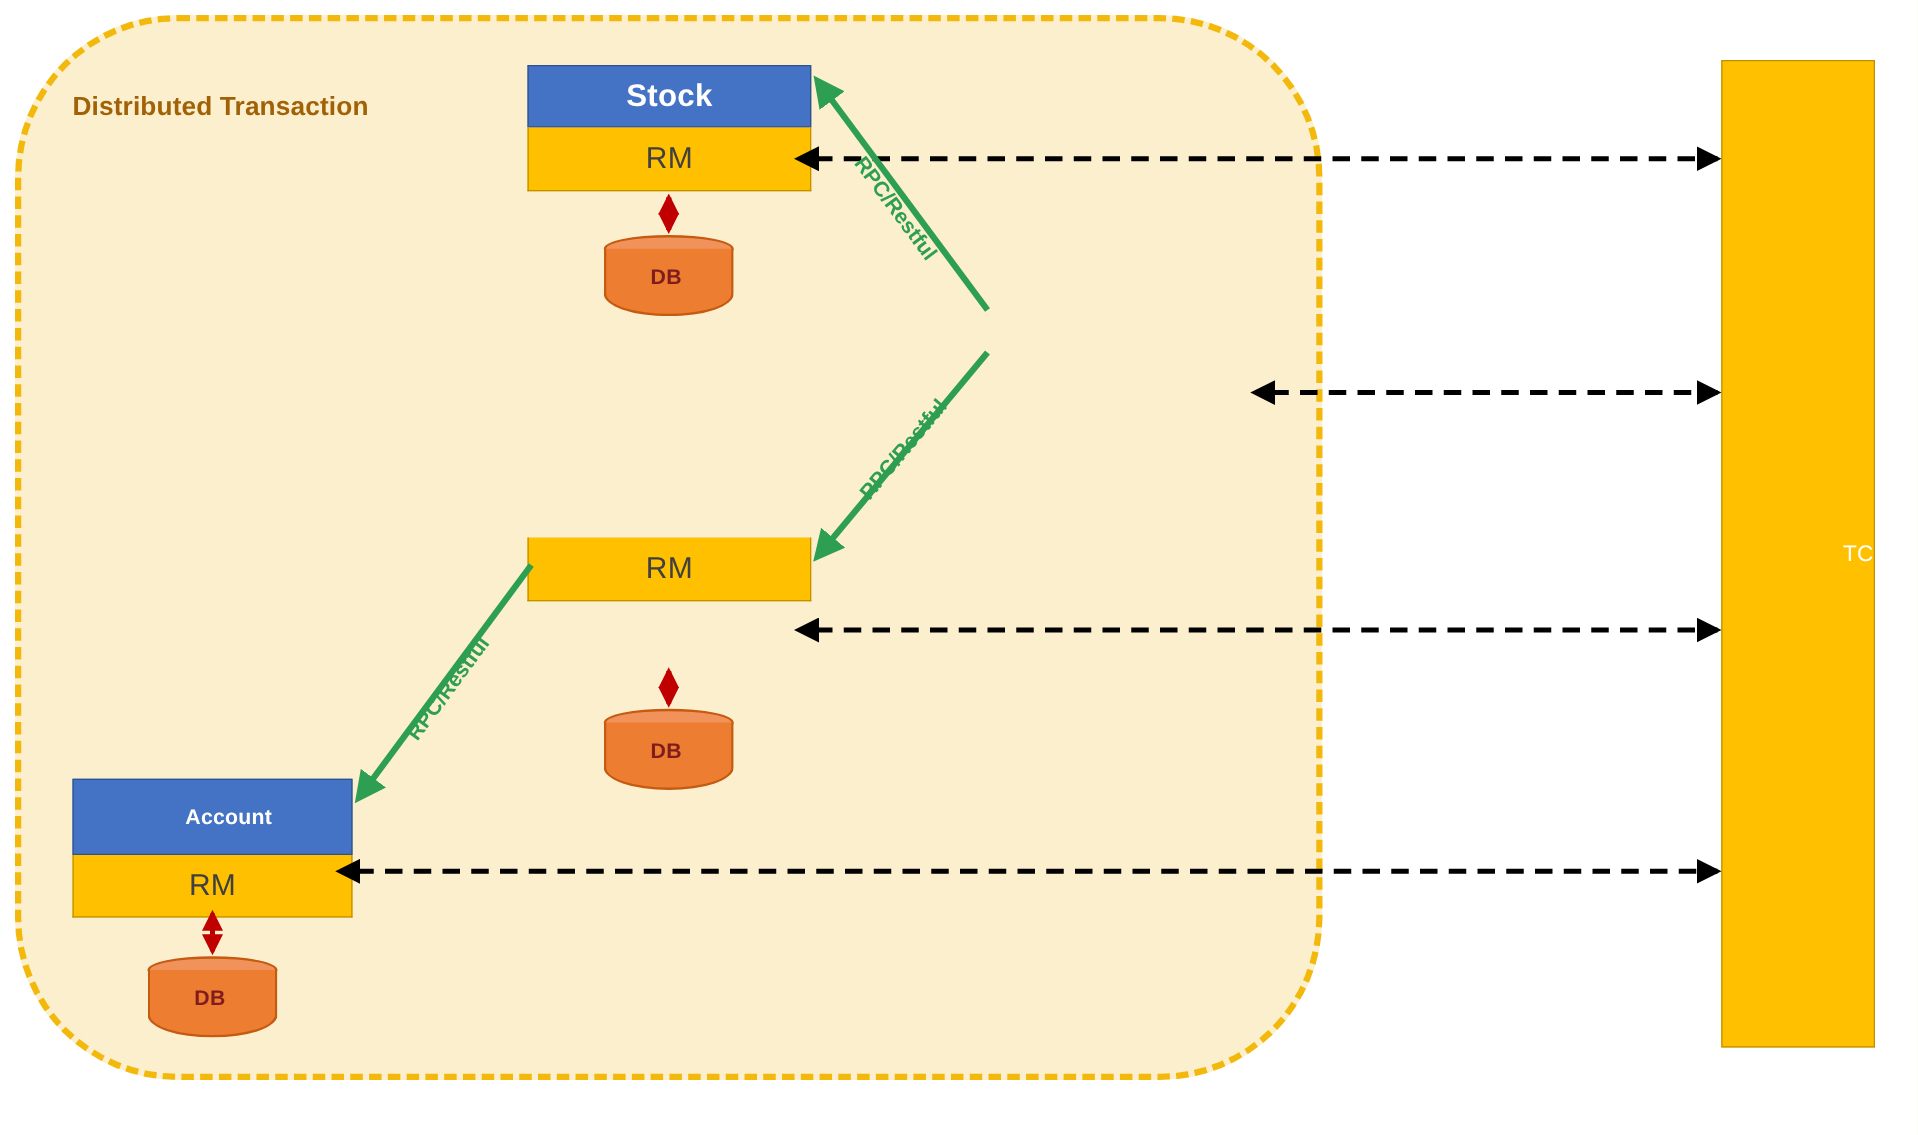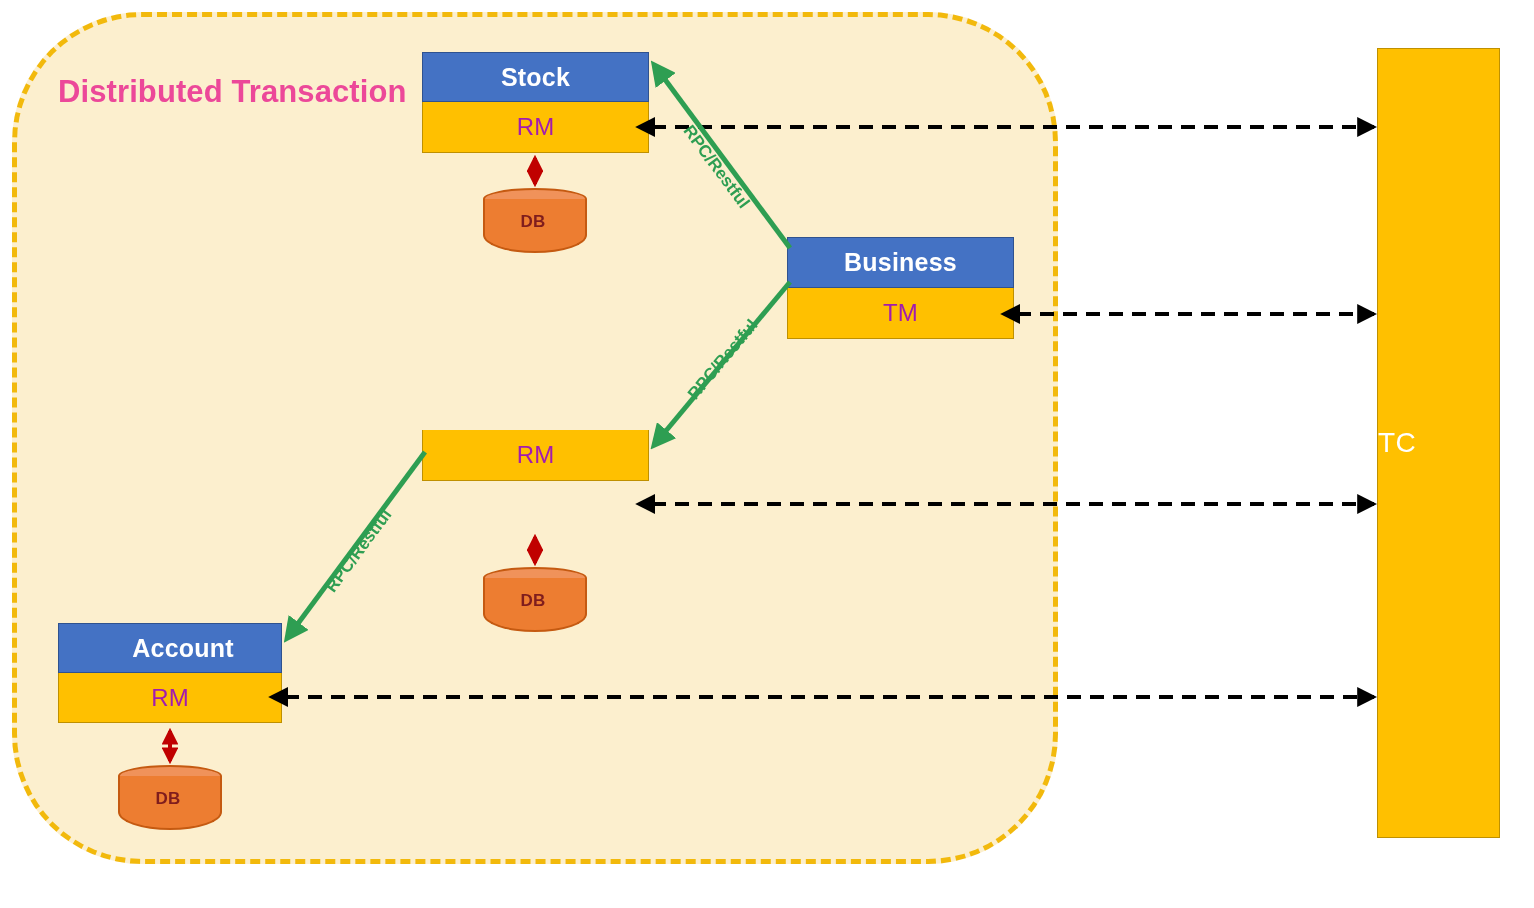--- a/index.html
+++ b/index.html
@@ -27,23 +27,23 @@
     height: 852px;
     box-sizing: border-box;
     background: #FCEFCE;
     border: 5px dashed #F2B90C;
     border-radius: 130px;
   }
   .tx-title {
     position: absolute;
     left: 58px;
     top: 74px;
-    font-size: 31px;
-    font-weight: bold;
-    color: #ec4899;
+    font-size: 21px;
+    font-weight: bold;
+    color: #a16207;
     letter-spacing: 0.1px;
     white-space: nowrap;
   }
   
   .service {
     position: absolute;
     box-sizing: border-box;
   }
   .service .head {
     box-sizing: border-box;
@@ -54,21 +54,21 @@
     display: flex;
     align-items: center;
     justify-content: center;
     letter-spacing: 0.2px;
   }
   .service .rm {
     box-sizing: border-box;
     background: #FFC000;
     border: 1px solid #BF9000;
     border-top: none;
-    color: #a21caf;
+    color: #404040;
     font-weight: normal;
     display: flex;
     align-items: center;
     justify-content: center;
     letter-spacing: 0.2px;
   }
   
   .db {
     position: absolute;
     width: 104px;
@@ -113,24 +113,24 @@
   .tc-bar {
     position: absolute;
     left: 1377px;
     top: 48px;
     width: 123px;
     height: 790px;
     box-sizing: border-box;
     background: #FFC000;
     border: 1px solid #BF9000;
     color: #ffffff;
-    font-size: 28px;
+    font-size: 18px;
     display: flex;
     align-items: center;
-    justify-content: flex-start;
+    justify-content: flex-end;
     letter-spacing: 0.3px;
   }
   
   #overlay {
     position: absolute;
     left: 0;
     top: 0;
     width: 1534px;
     height: 908px;
     pointer-events: none;
@@ -153,36 +153,32 @@
   <div class="service" style="left:422px; top:52px; width:227px; height:72px;">
     <div class="head" style="height:50px; font-size:25px;">Stock</div>
     <div class="rm" style="height:51px; font-size:24px;">RM</div>
   </div>
   <div class="db" style="left:483px; top:188px;">
     <div class="top"></div>
     <div class="body"></div>
     <div class="label">DB</div>
   </div>
 
-  <div class="service" style="left:787px; top:237px; width:227px; height:102px;">
-    <div class="head" style="height:51px; font-size:25px;">Business</div>
-    <div class="rm" style="height:51px; font-size:24px;">TM</div>
-  </div>
 
   <div class="service" style="left:422px; top:430px; width:227px; height:101px;">
     <div class="rm" style="height:51px; font-size:24px;">RM</div>
   </div>
   <div class="db" style="left:483px; top:567px;">
     <div class="top"></div>
     <div class="body"></div>
     <div class="label">DB</div>
   </div>
 
   <div class="service" style="left:58px; top:623px; width:224px; height:100px;">
-    <div class="head" style="height:50px; font-size:25px;padding-left:26px;">Account</div>
+    <div class="head" style="height:61px; font-size:17px;padding-left:26px;">Account</div>
     <div class="rm" style="height:50px; font-size:24px;">RM</div>
   </div>
   <div class="db" style="left:118px; top:765px;">
     <div class="top"></div>
     <div class="body"></div>
     <div class="label">DB</div>
   </div>
 
   <div class="tc-bar">
     <span>TC</span>

